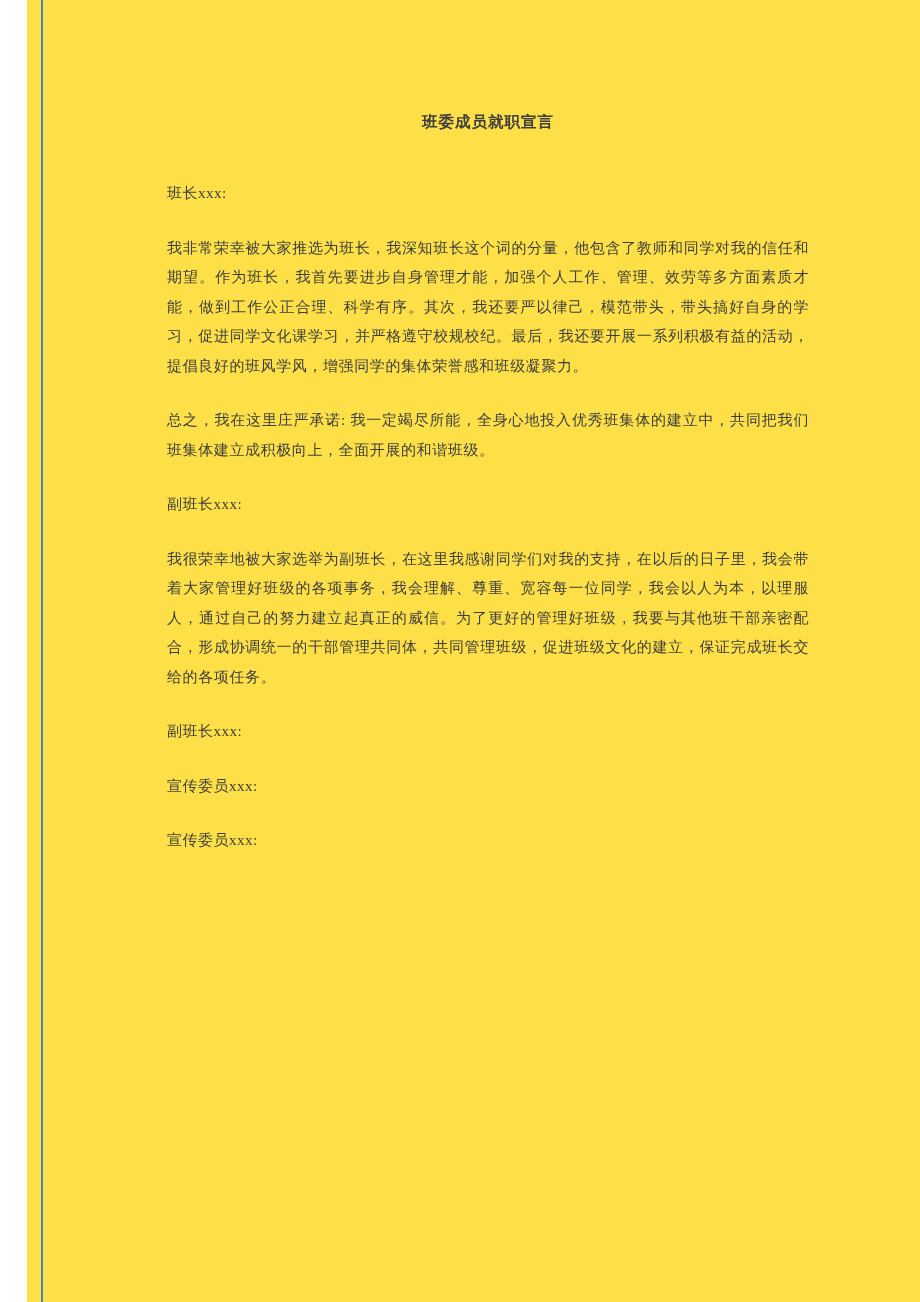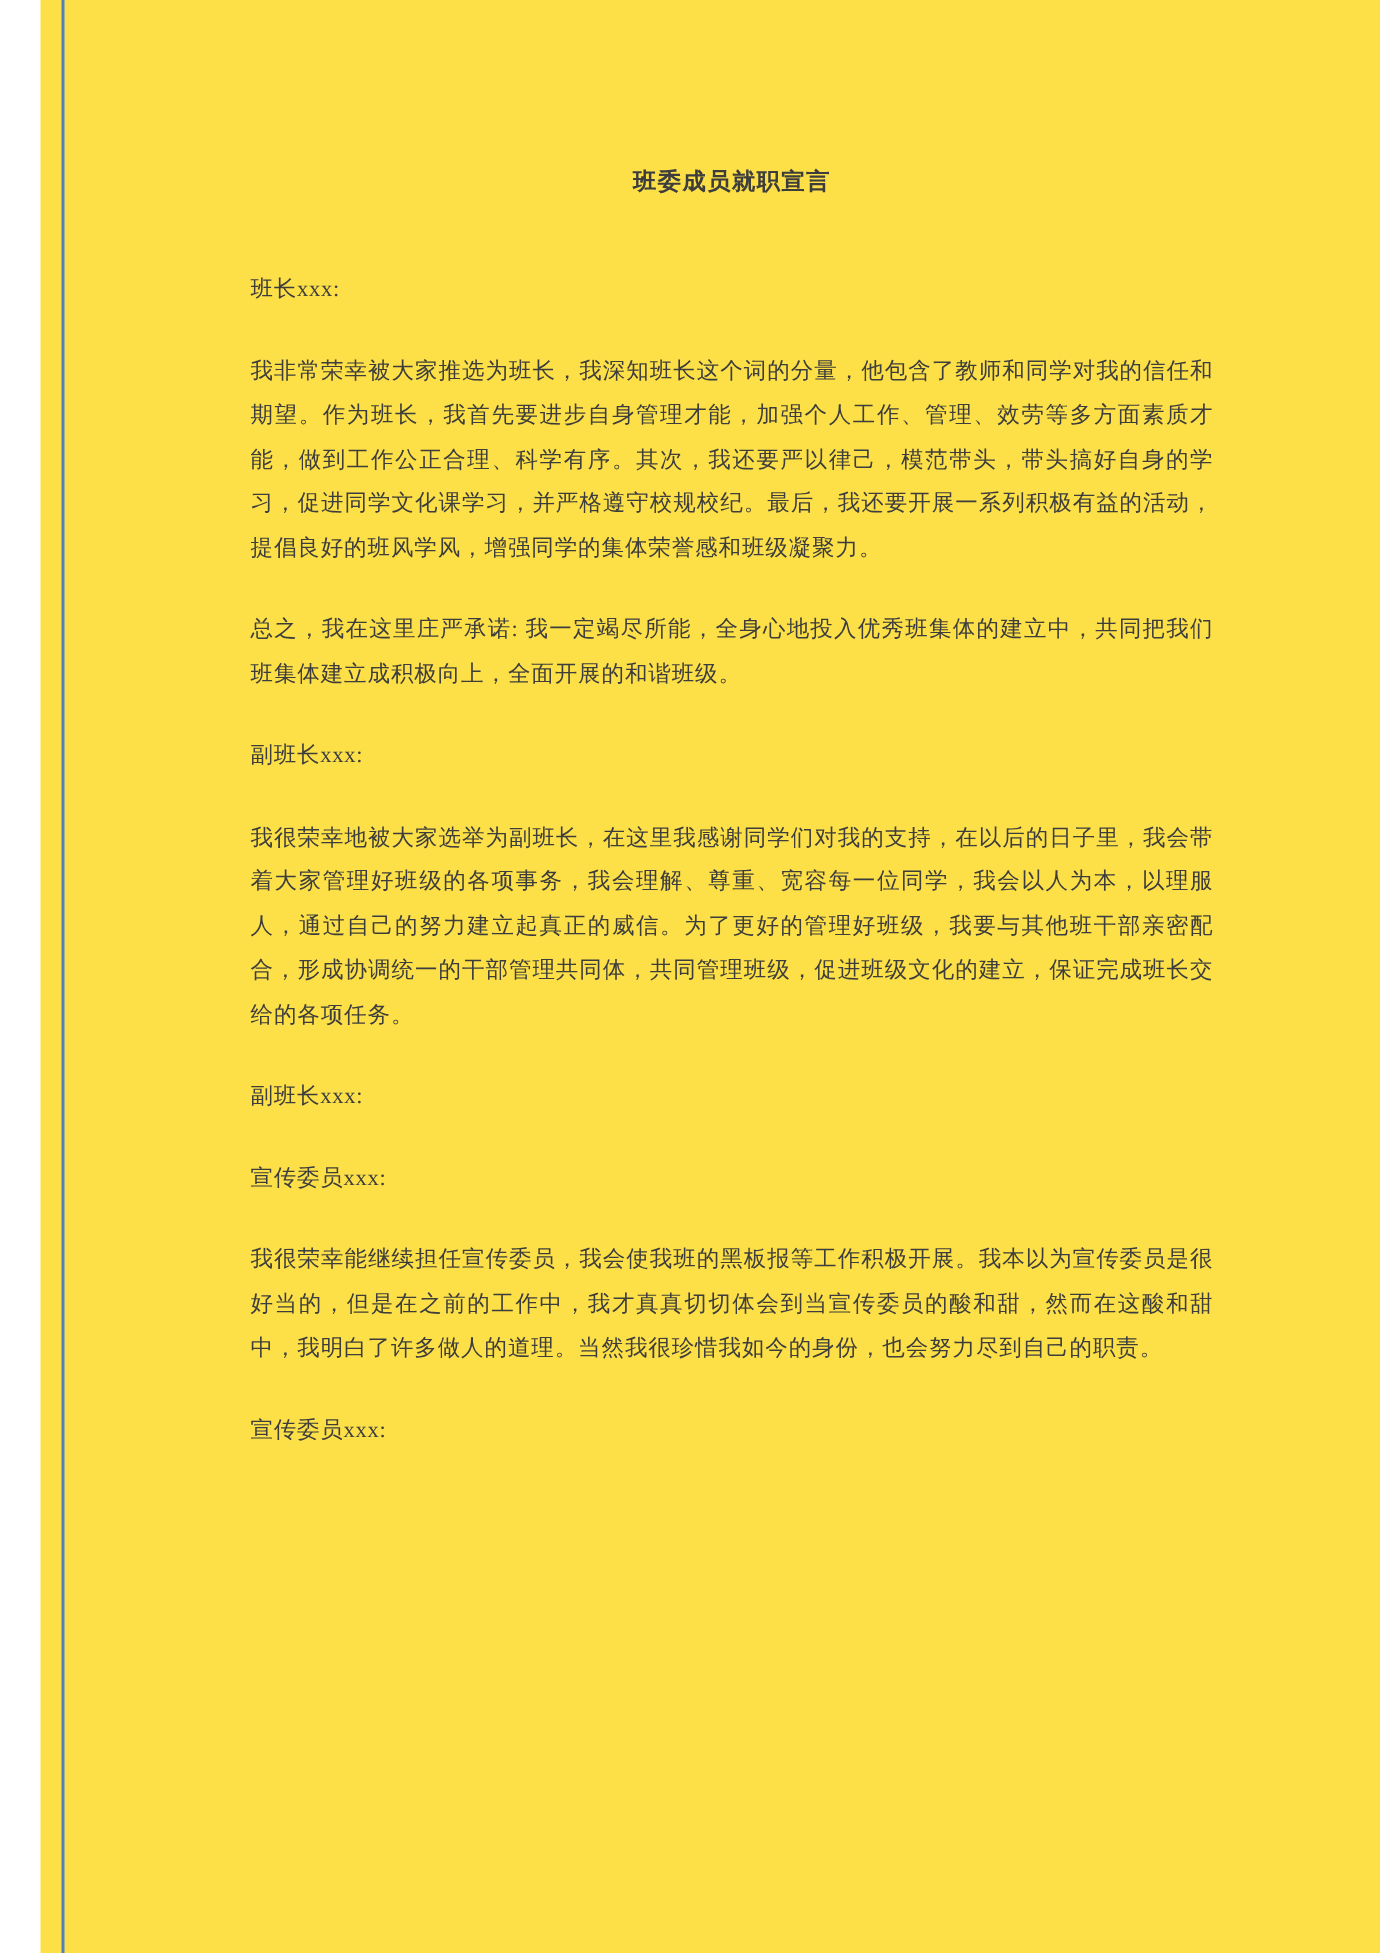--- a/index.html
+++ b/index.html
@@ -72,19 +72,18 @@
     <p class="role-heading">副班长xxx:</p>
     <p class="body-paragraph">我很荣幸地被大家选举为副班长，在这里我感谢同学们对我的支持，在以后的日子里，我会带着大家管理好班级的各项事务，我会理解、尊重、宽容每一位同学，我会以人为本，以理服人，通过自己的努力建立起真正的威信。为了更好的管理好班级，我要与其他班干部亲密配合，形成协调统一的干部管理共同体，共同管理班级，促进班级文化的建立，保证完成班长交给的各项任务。</p>
   </section>
 
   <section class="speech-section">
     <p class="role-heading">副班长xxx:</p>
   </section>
 
   <section class="speech-section">
     <p class="role-heading">宣传委员xxx:</p>
-    <p class="body-paragraph">我很荣幸能继续担任宣传委员，我会使我班的黑板报等工作积极开展。我本以为宣传委员是很好当的，但是在之前的工作中，我才真真切切体会到当宣传委员的酸和甜，然而在这酸和甜中，我明白了许多做人的道理。当然我很珍惜我如今的身份，也会努力尽到自己的职责。</p>
   </section>
 
   <section class="speech-section">
     <p class="role-heading">宣传委员xxx:</p>
   </section>
 </div>
 
 </body></html>

